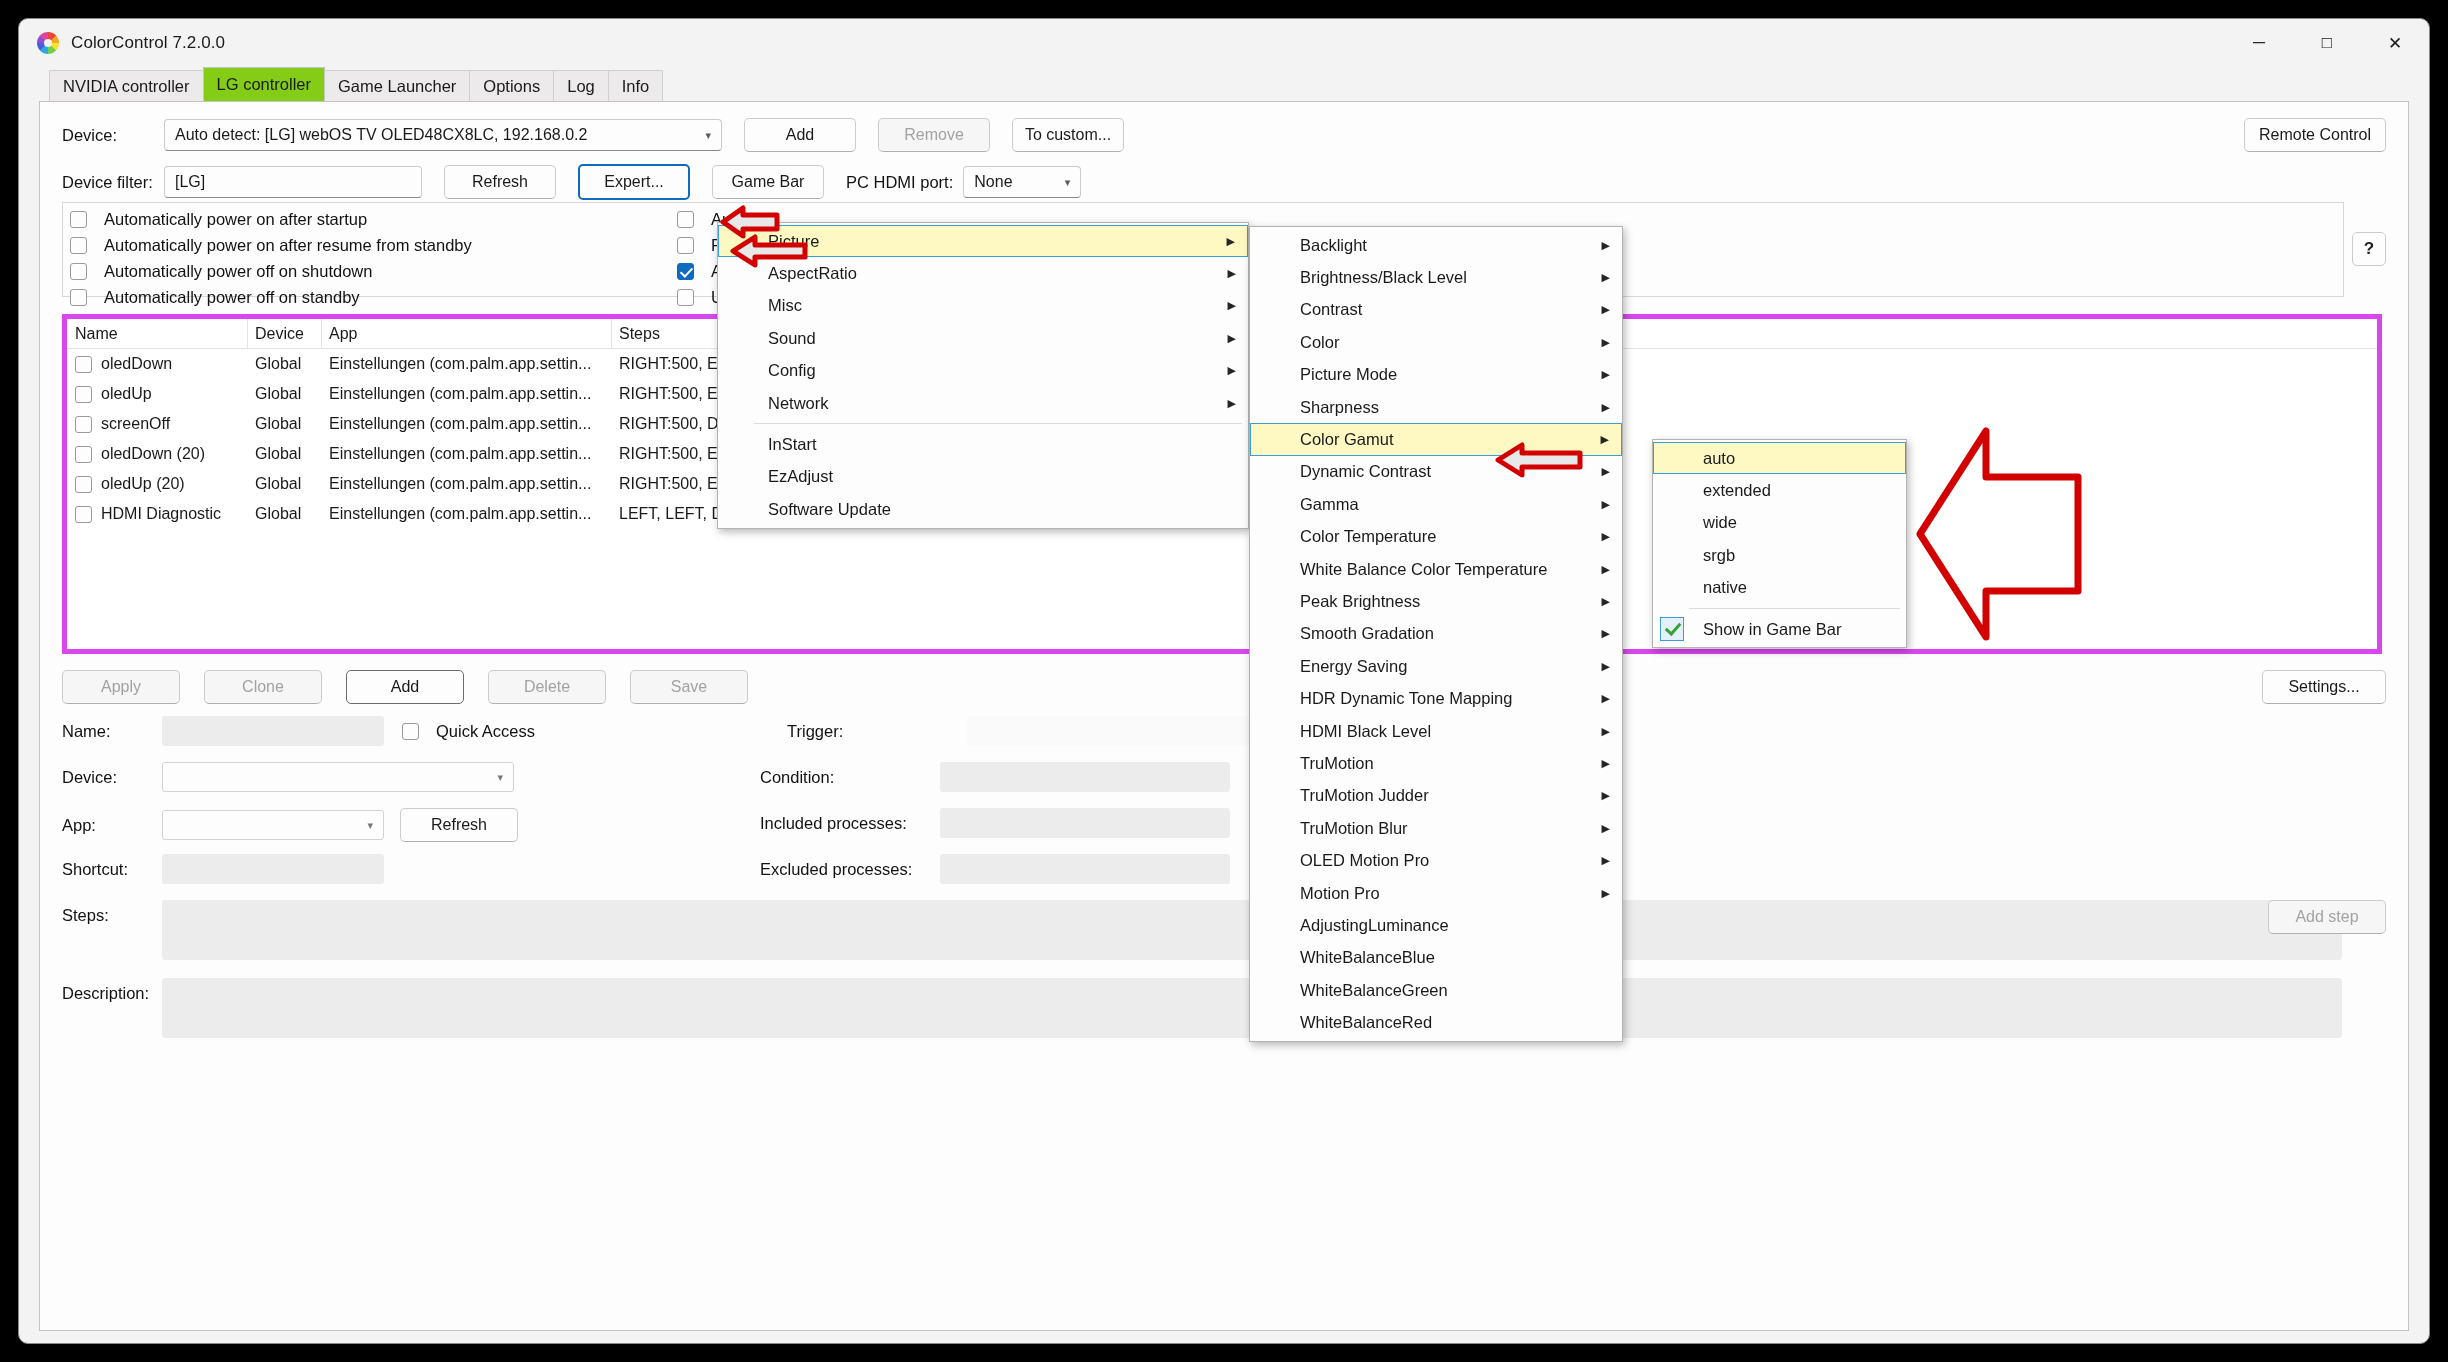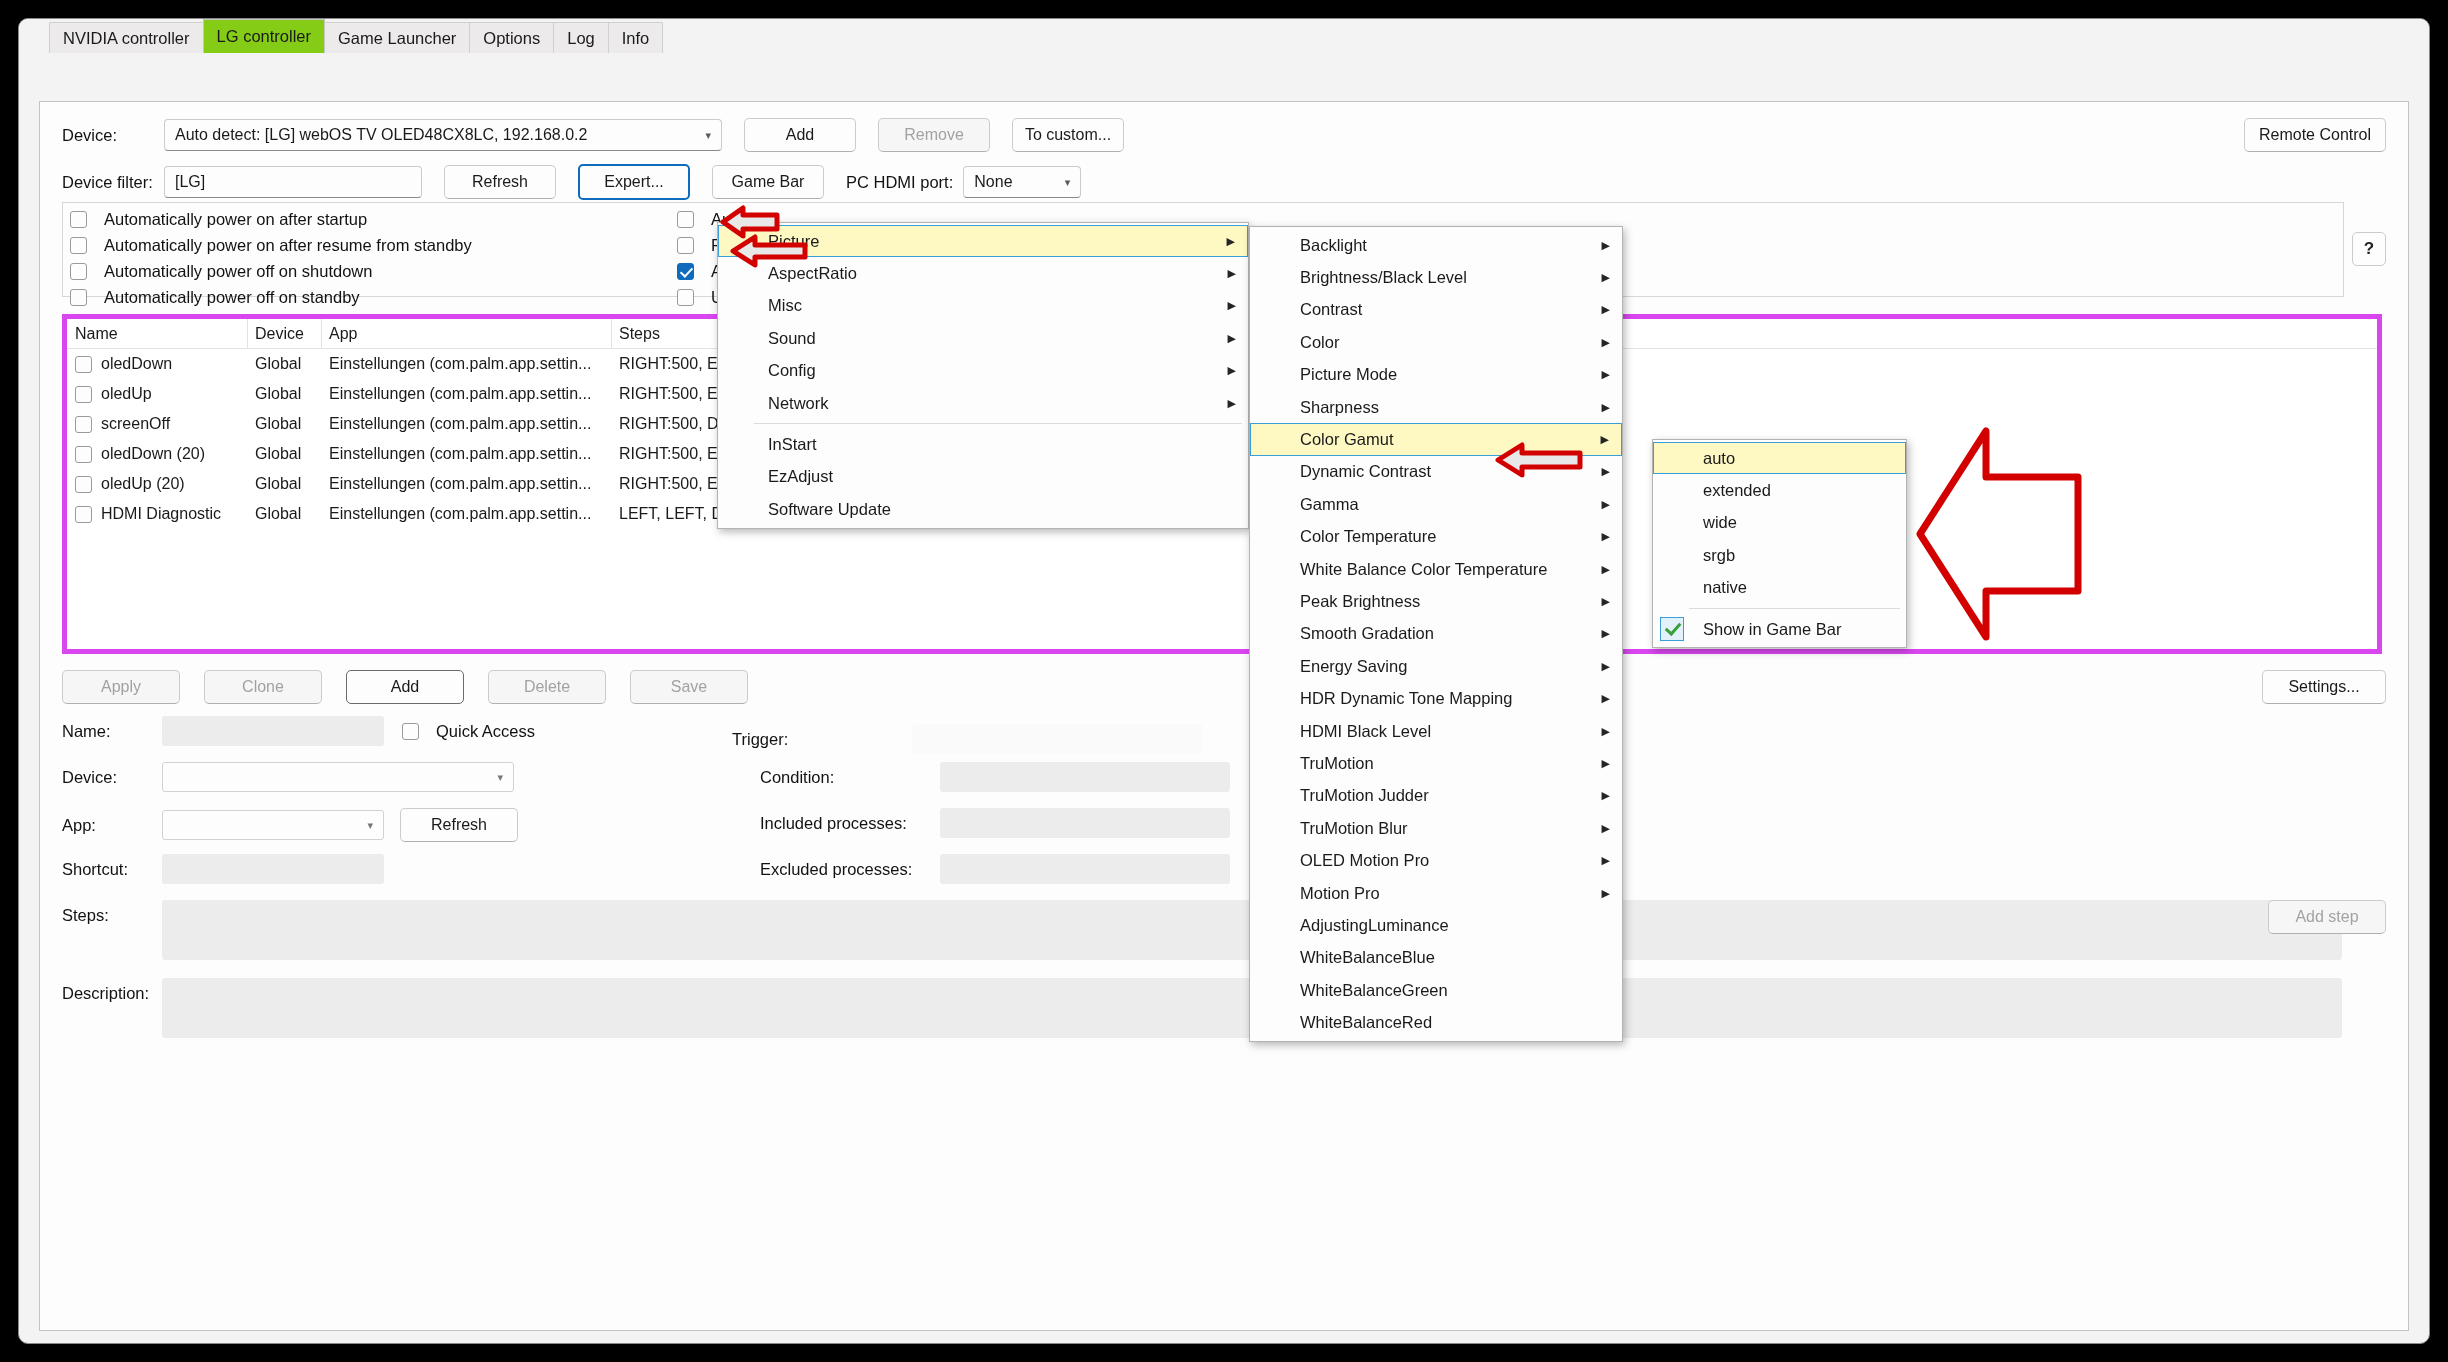--- a/index.html
+++ b/index.html
@@ -271,20 +271,29 @@
 
   
   .red-arrow { position: absolute; pointer-events: none; z-index: 80; }
 </style>
 </head>
 <body>
 
 <div class="desktop">
   <div class="window">
 
+    <div class="titlebar">
+      <div class="app-icon"></div>
+      <div class="title-text">ColorControl 7.2.0.0</div>
+      <div class="win-buttons">
+        <div class="win-btn">─</div>
+        <div class="win-btn">□</div>
+        <div class="win-btn close">✕</div>
+      </div>
+    </div>
 
     <div class="tabstrip">
       <div class="tab">NVIDIA controller</div>
       <div class="tab active">LG controller</div>
       <div class="tab">Game Launcher</div>
       <div class="tab">Options</div>
       <div class="tab">Log</div>
       <div class="tab">Info</div>
     </div>
 
@@ -470,21 +479,21 @@
         <div class="field tall" style="width:2180px"></div>
       </div>
 
       <div class="row" style="left:22px; top:876px; align-items:flex-start;">
         <label class="lbl" style="width:100px; line-height:30px;">Description:</label>
         <div class="field tall" style="width:2180px"></div>
       </div>
 
       <div class="btn disabled" style="position:absolute; right:22px; top:798px; width:118px;">Add step</div>
 
-      <div class="row" style="left:692px; top:614px;margin-top:8px;">
+      <div class="row" style="left:747px; top:614px;">
         <label class="lbl" style="width:180px">Trigger:</label>
         <div class="field" style="width:290px; background:#fafafa;"></div>
       </div>
       <div class="row" style="left:720px; top:660px;">
         <label class="lbl" style="width:180px">Condition:</label>
         <div class="field" style="width:290px"></div>
       </div>
       <div class="row" style="left:720px; top:706px;">
         <label class="lbl" style="width:180px">Included processes:</label>
         <div class="field" style="width:290px"></div>

